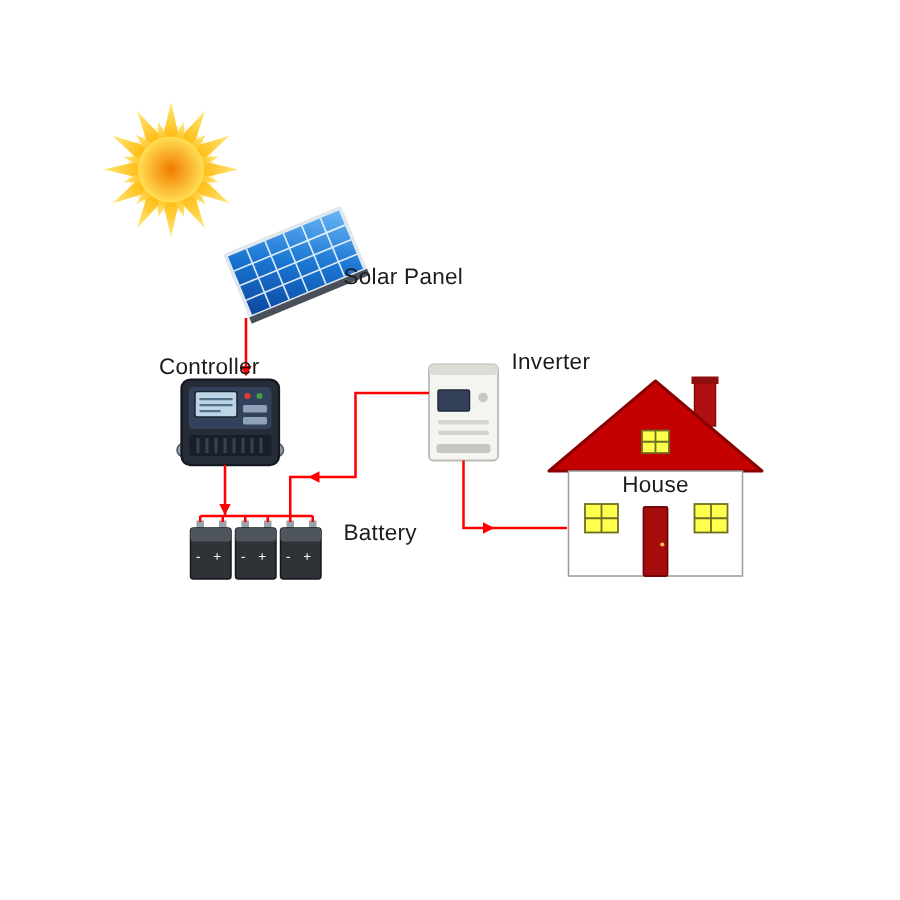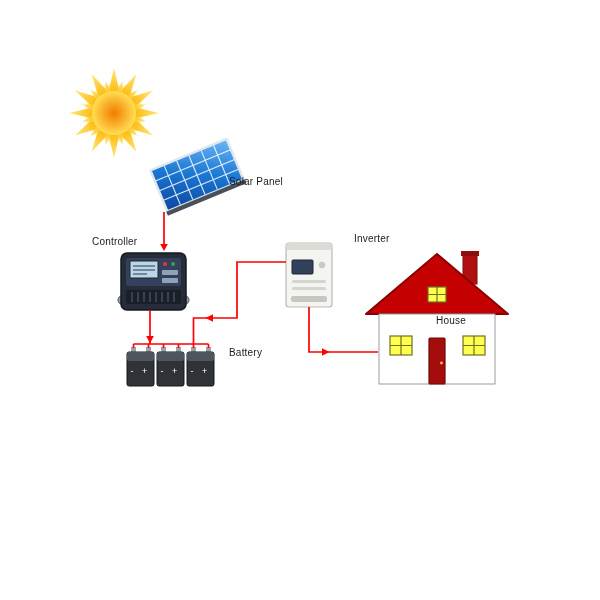--- a/index.html
+++ b/index.html
@@ -1,20 +1,20 @@
 <!DOCTYPE html>
 <html style="--wire: #ff0000; --roof: #c40000; --door: #a50d0d; --window: #ffff4d; --panel-blue: #1976d2; --label: #1b1b1b;"><head>
 <meta charset="utf-8">
 <style>
   *{box-sizing:border-box}
   html,body{margin:0;padding:0;background:#ffffff}
   .stage{position:relative;width:600px;height:600px;background:#ffffff;overflow:hidden;
          font-family:"Liberation Sans","DejaVu Sans",sans-serif}
   .stage>svg{position:absolute;left:0;top:0}
-  .label{position:absolute;font-size:10px;line-height:1;color:var(--label,#1b1b1b);
+  .label{position:absolute;font-size:15px;line-height:1;color:var(--label,#1b1b1b);
          white-space:nowrap;letter-spacing:.2px}
   .wire{stroke:var(--wire,#ff0000);stroke-width:1.7;fill:none}
   .arrow{fill:var(--wire,#ff0000)}
   .roof{fill:var(--roof,#c40000);stroke:#8a0000;stroke-width:2;stroke-linejoin:round}
   .win{fill:var(--window,#ffff4d);stroke:#6f6f22;stroke-width:1.2}
   .win-bar{stroke:#6f6f22;stroke-width:1.2;fill:none}
   .door{fill:var(--door,#a50d0d);stroke:#6f0808;stroke-width:1.2}
   .bat-text{fill:#ffffff;font-size:9px;letter-spacing:3px;text-anchor:middle;
             font-family:"Liberation Sans","DejaVu Sans",sans-serif}
 </style>
@@ -165,17 +165,17 @@
         <polygon class="arrow" points="213,314.2 213,321.8 205.5,318"></polygon>
       </g>
       <g>
         <path class="wire" d="M309 307 V352 H378"></path>
         <polygon class="arrow" points="322,348.2 322,355.8 329.5,352"></polygon>
       </g>
     </g>
   </svg>
 
   <span class="label" style="left:229px;top:177px">Solar Panel</span>
-  <span class="label" style="left:92px;top:237px">Controller</span>
-  <span class="label" style="left:354px;top:234px">Inverter</span>
+  <span class="label" style="left:106px;top:237px">Controller</span>
+  <span class="label" style="left:341px;top:234px">Inverter</span>
   <span class="label" style="left:229px;top:348px">Battery</span>
-  <span class="label" style="left:451px;top:316px;transform:translateX(-50%)">House</span>
+  <span class="label" style="left:437px;top:316px;transform:translateX(-50%)">House</span>
 </div>
 
 </body></html>

